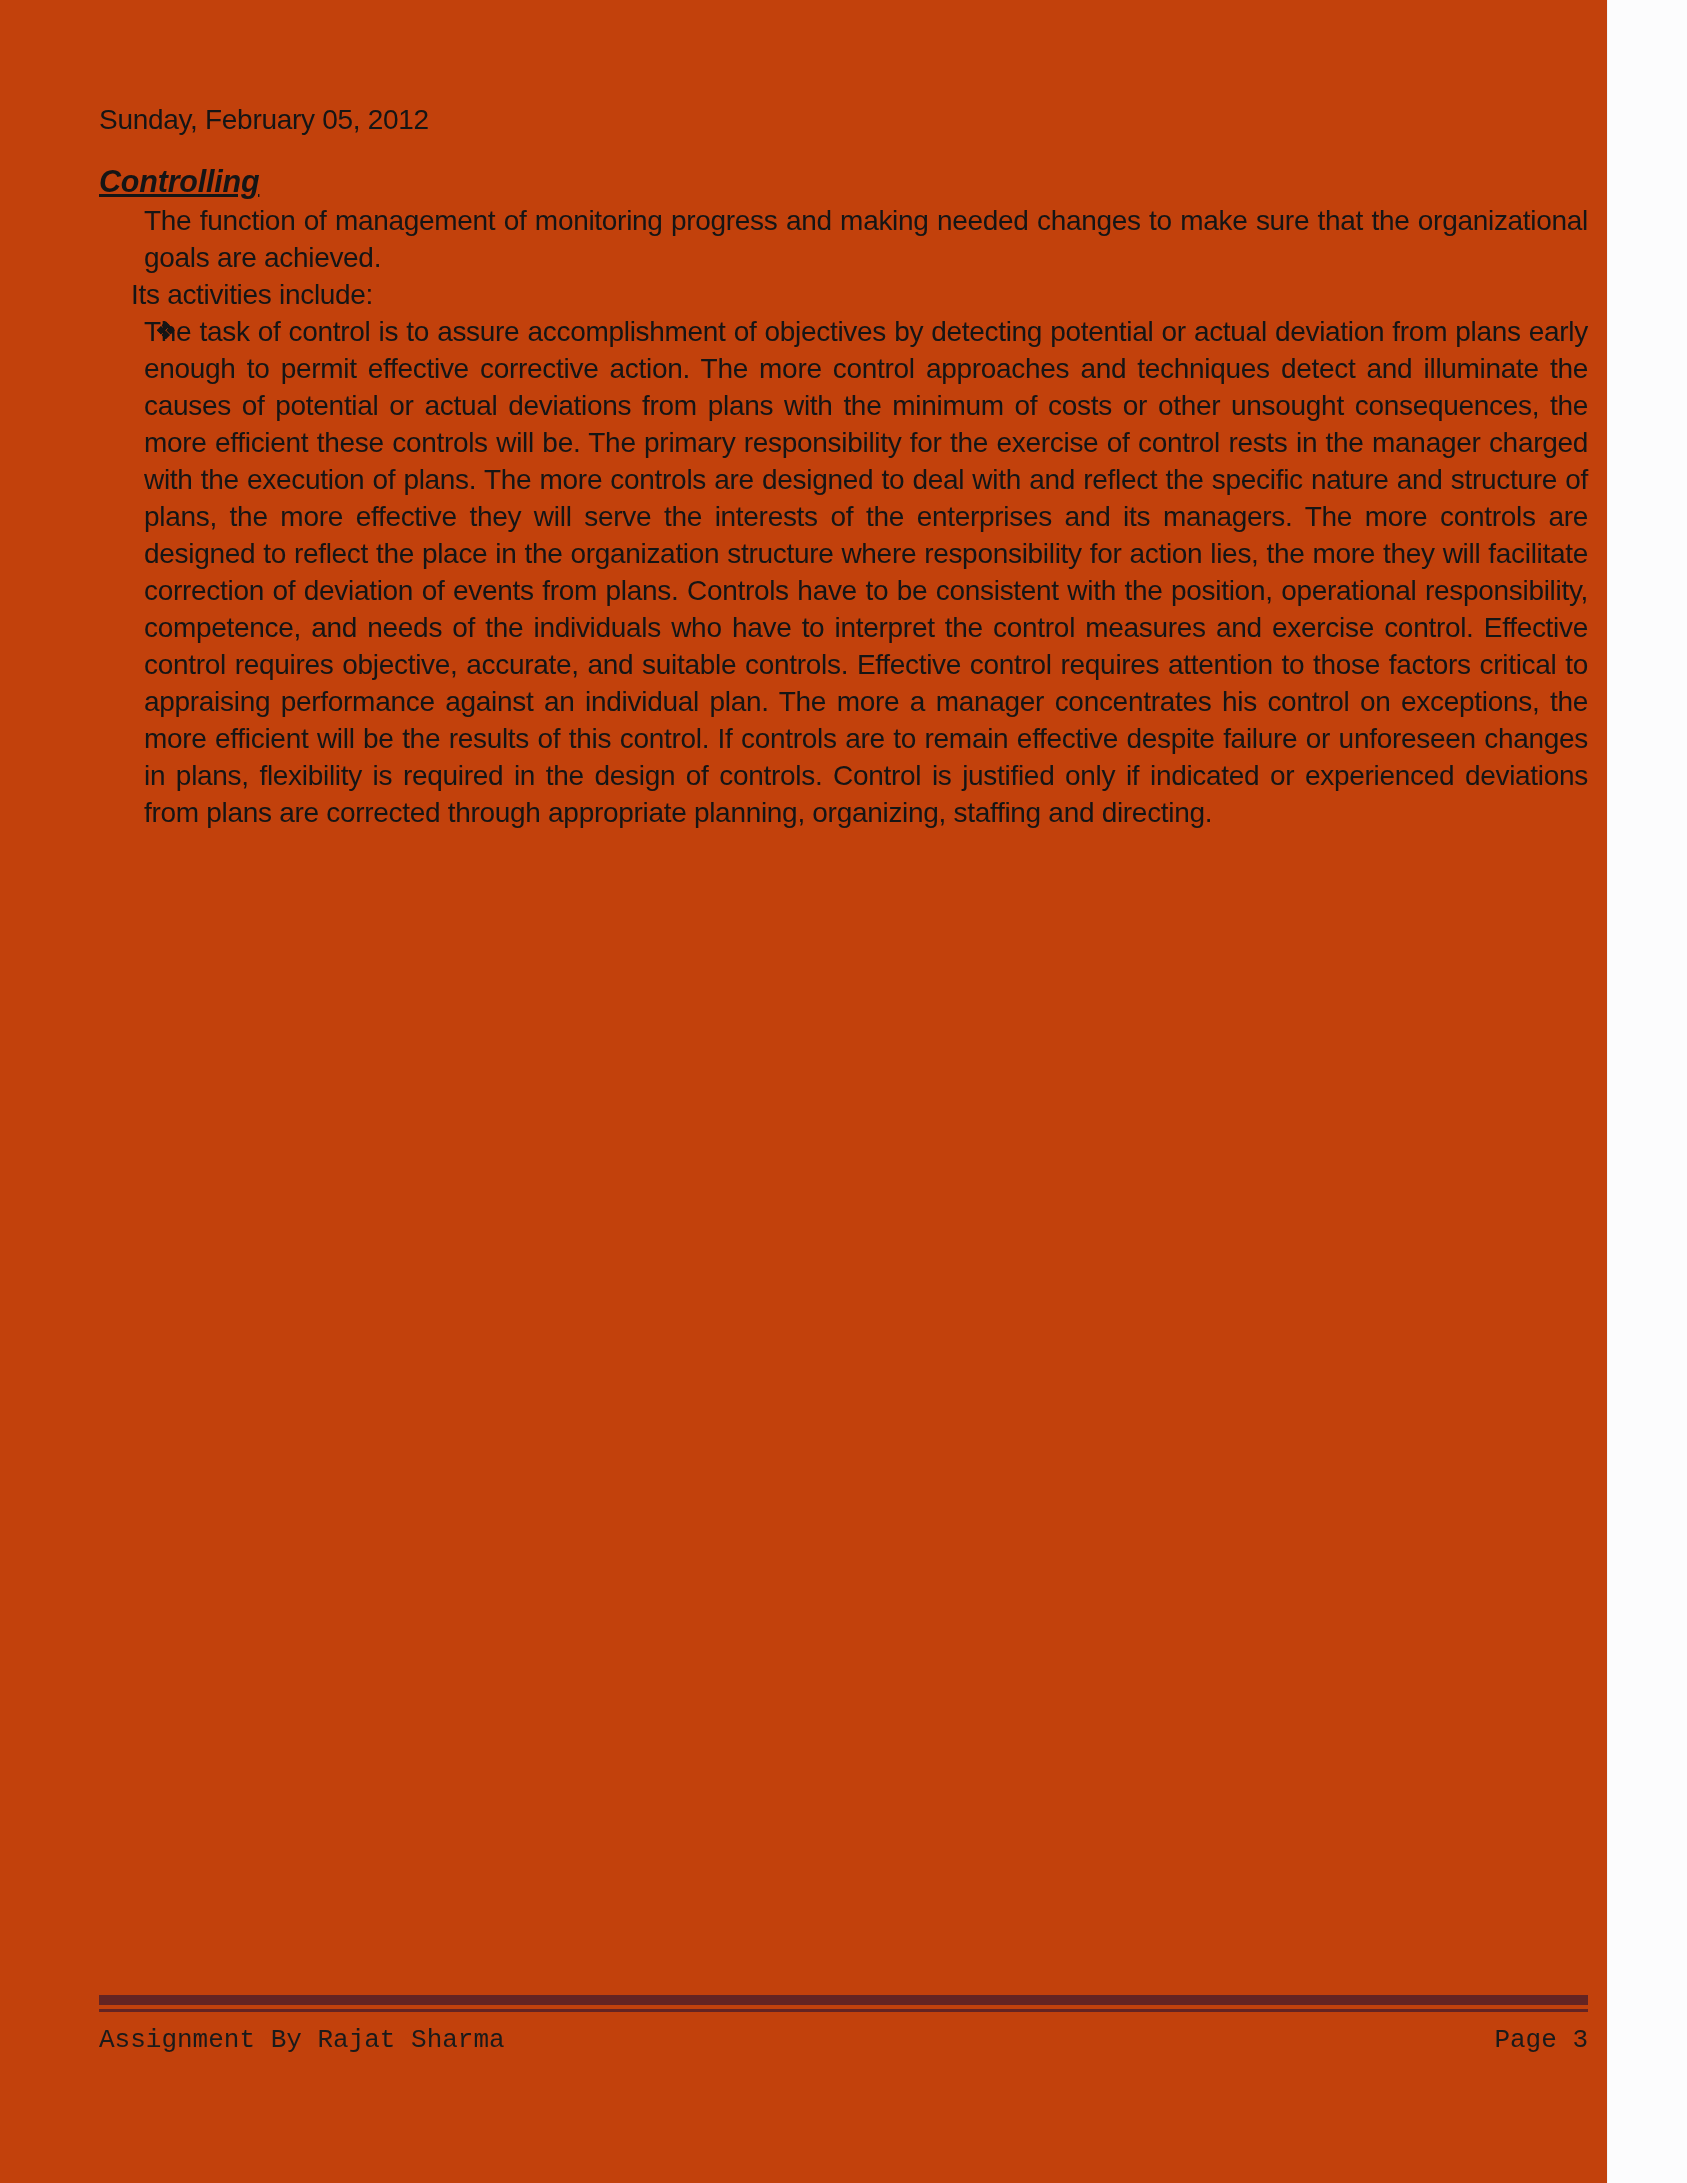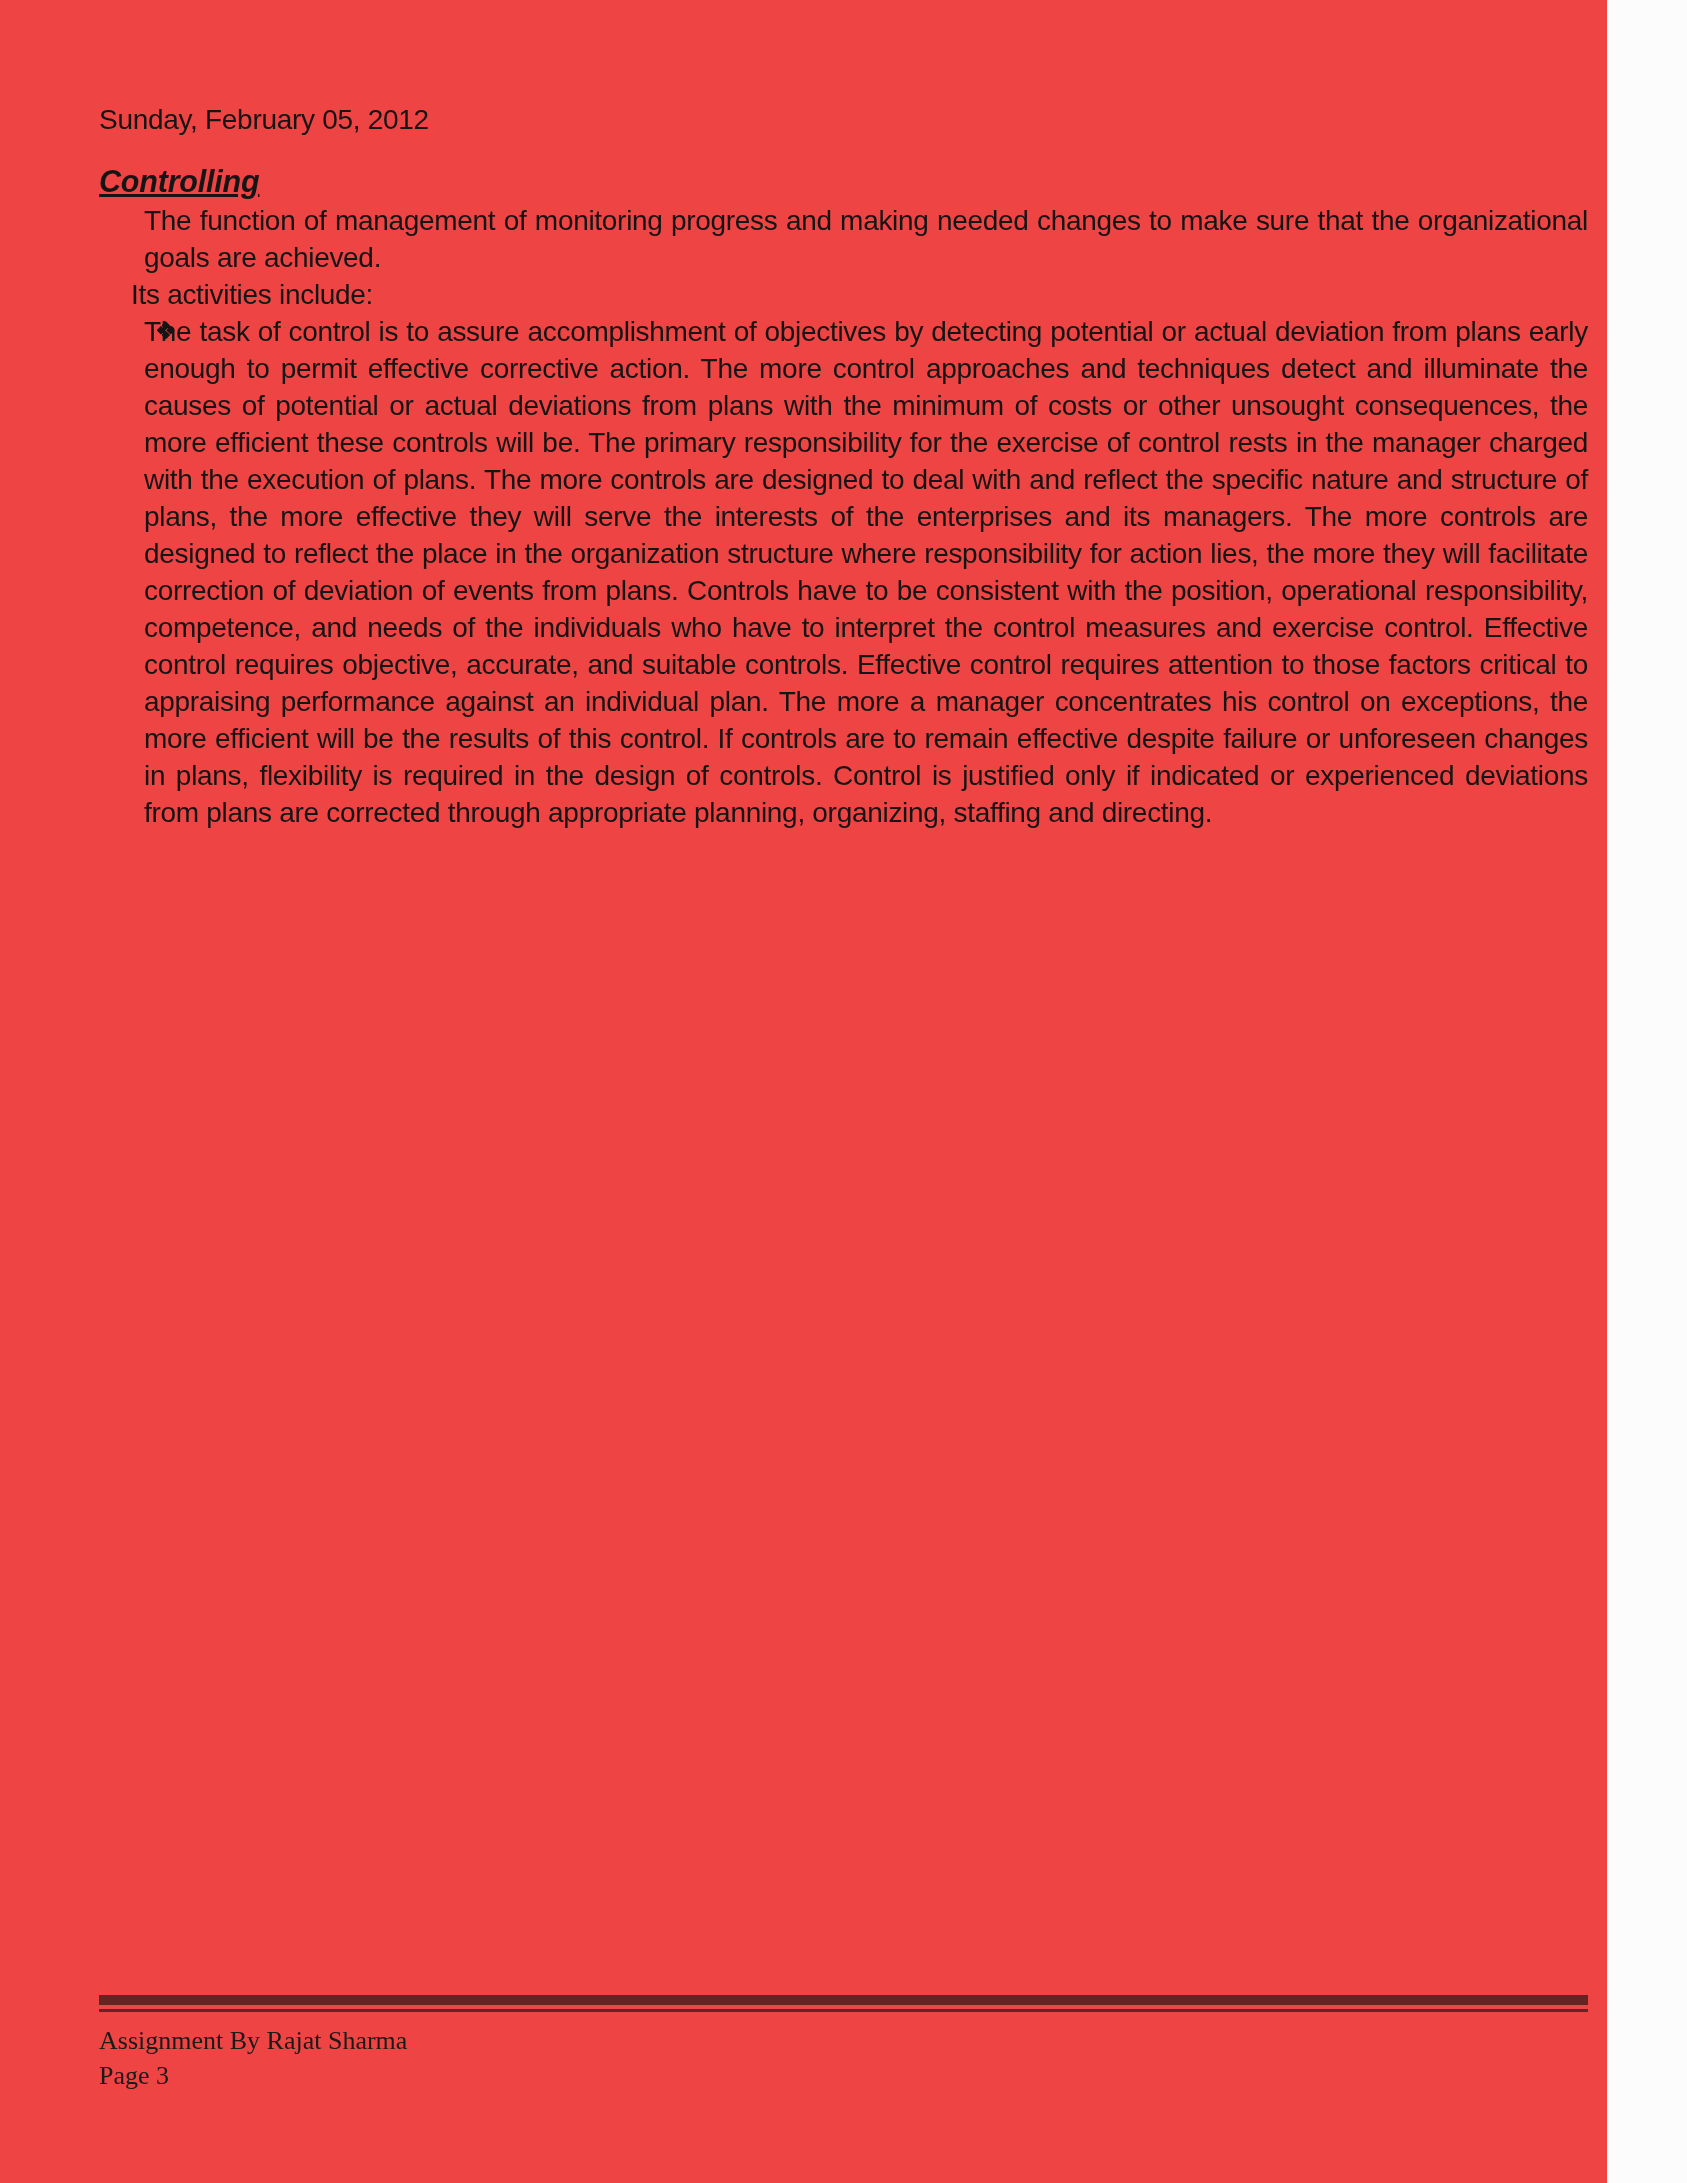--- a/index.html
+++ b/index.html
@@ -8,21 +8,21 @@
     width: 1687px;
     height: 2183px;
     position: relative;
     font-family: "Liberation Sans", "DejaVu Sans", sans-serif;
     color: #151515;
     overflow: hidden;
   }
   .page {
     position: absolute;
     inset: 0;
-    background: #ef4444;
+    background: #c2410c;
   }
   .edge-strip {
     position: absolute;
     top: 0;
     right: 0;
     width: 80px;
     height: 100%;
     background: #fcfcfd;
     border-left: 0.8px solid #f4f4f5;
   }
@@ -92,25 +92,24 @@
   .rule-thin {
     height: 3.3px;
     margin-top: 4.1px;
     background: var(--rule-color, #632423);
   }
   .footer-row {
     margin-top: 10.7px;
     display: flex;
     justify-content: space-between;
     align-items: baseline;
-    font-family: Liberation Serif, serif;
+    font-family: Liberation Mono, monospace;
     font-size: 26px;
     line-height: 35px;
     color: #1a1a1a;
-    flex-direction: column;
   }
 </style>
 </head>
 <body style="color: rgb(21, 21, 21);">
 
 <div class="page">
 
   <div class="content">
     <div class="date-line">Sunday, February 05, 2012</div>
 

